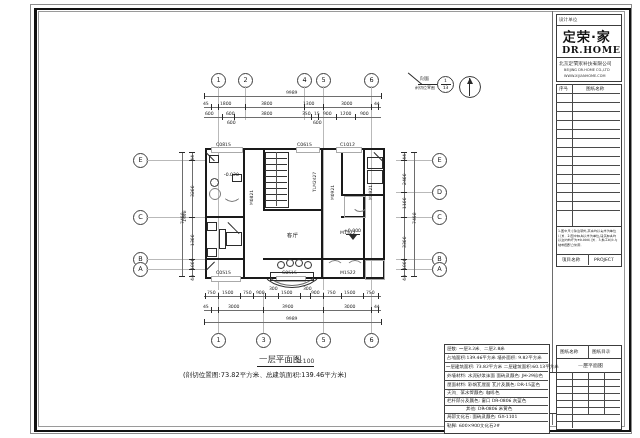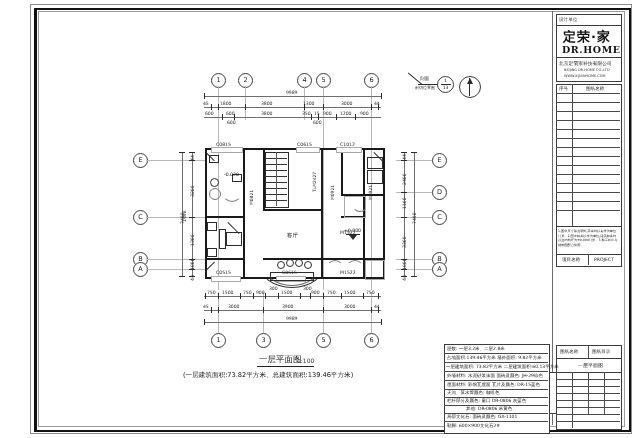--- a/index.html
+++ b/index.html
@@ -452,15 +452,15 @@
   <div class="door-arc" style="left:352px;top:196px;width:14px;height:14px;border-color:transparent transparent #777 transparent;"></div>
   <div class="door-arc" style="left:326px;top:260px;width:16px;height:16px;border-color:#777 transparent transparent transparent;"></div>
   <div class="door-arc" style="left:346px;top:260px;width:16px;height:16px;border-color:#777 transparent transparent transparent;"></div>
 
   <div class="rectg" style="left:365px;top:260px;width:18px;height:18px;"></div>
   <div class="rectg" style="left:344px;top:196px;width:20px;height:20px;"></div>
 
   <div class="plan-title" style="left:259px;top:354px;">一层平面图</div>
   <div class="plan-scale" style="left:297px;top:357px;">1:100</div>
   <div class="title-ul" style="left:257px;top:366px;width:57px;"></div>
-  <div class="plan-sub" style="left:183px;top:371px;">(一层建筑面积:73.82平方米、总建筑面积:139.46平方米)</div>
+  <div class="plan-sub" style="left:183px;top:371px;">(剖切位置图:73.82平方米、总建筑面积:139.46平方米)</div>
 
 </div>
 
 </body></html>

